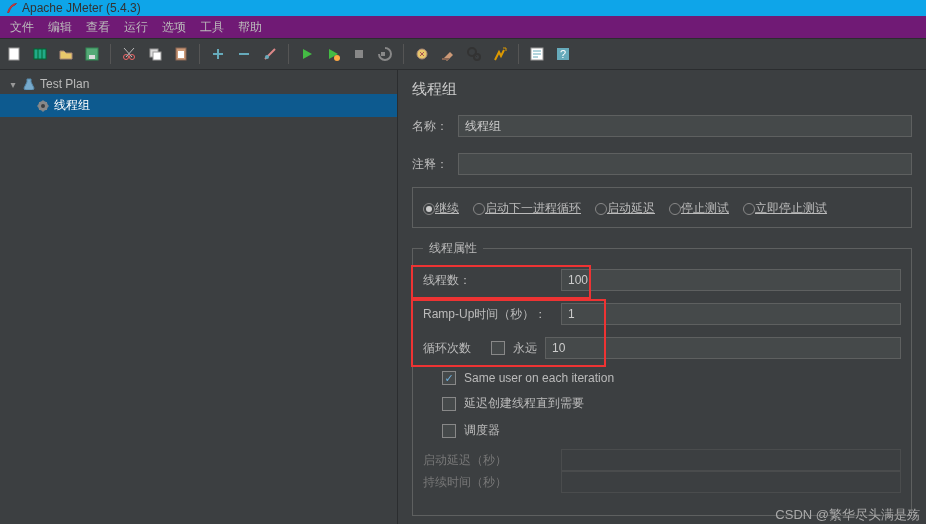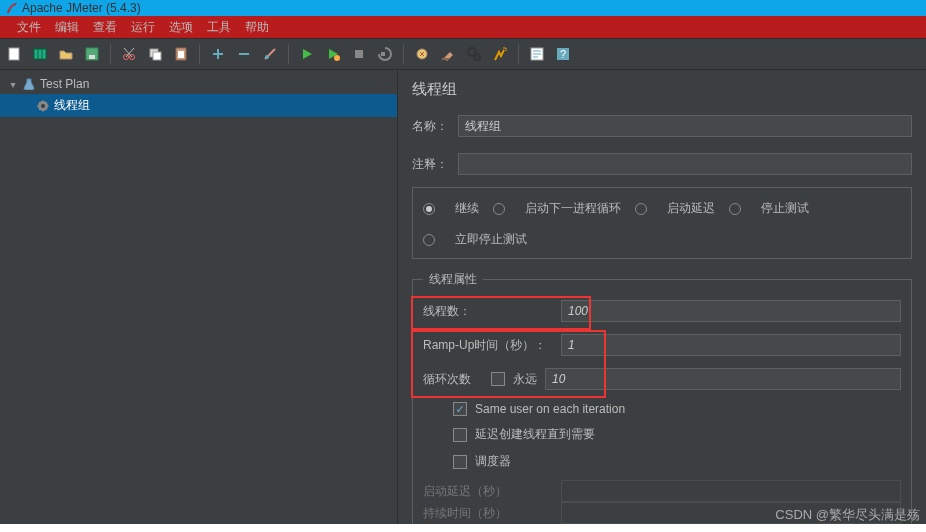--- a/index.html
+++ b/index.html
@@ -1,46 +1,46 @@
 <!DOCTYPE html>
 <html><head>
 <meta charset="utf-8">
 <style>
 * { box-sizing: border-box; margin: 0; padding: 0; font-family: "Microsoft YaHei", Arial, sans-serif; }
 body { background: #fff; width: 926px; height: 532px; overflow: hidden; position: relative; }
 .titlebar { height: 16px; background: #0ea5e9; display: flex; align-items: center; padding: 0 6px; font-size: 12px; color: #333; }
 .titlebar .feather { width: 12px; height: 12px; margin-right: 4px; }
-.menubar { height: 22px; background: #b91c1c; display: flex; align-items: center; padding: 0 11px; gap: 2px; }
+.menubar { height: 22px; background: #701a75; display: flex; align-items: center; padding: 0 4px; gap: 2px; }
 .menubar span { color: #bbb; font-size: 12px; padding: 2px 6px; cursor: pointer; }
 .toolbar { height: 32px; background: #3c3f41; display: flex; align-items: center; padding: 0 4px; gap: 6px; border-top: 1px solid #2b2d2f; border-bottom: 1px solid #2b2d2f; }
 .toolbar .tb { width: 20px; height: 20px; display: flex; align-items: center; justify-content: center; cursor: pointer; }
 .toolbar .sep { width: 1px; height: 20px; background: #555; margin: 0 2px; }
 .main { display: flex; height: calc(532px - 24px - 22px - 32px); background: #3c3f41; }
 .tree { width: 398px; background: #3c3f41; border-right: 1px solid #2b2d2f; padding-top: 4px; }
 .tree-row { display: flex; align-items: center; padding: 3px 8px; font-size: 12px; color: #bbb; cursor: pointer; }
 .tree-row.sel { background: #0d5a8f; color: #fff; }
 .tree-row .arrow { width: 10px; text-align: center; color: #999; font-size: 10px; }
 .tree-row .icon { width: 14px; height: 14px; margin: 0 4px; display: flex; align-items: center; justify-content: center; }
 .panel { flex: 1; background: #3c3f41; padding: 10px 14px 0 14px; color: #bbb; font-size: 12px; overflow: hidden; }
 .panel h2 { font-size: 15px; font-weight: normal; color: #ccc; margin-bottom: 14px; }
 .row { display: flex; align-items: center; margin-bottom: 12px; gap: 6px; margin-top: 16px; }
 .row label { min-width: 40px; }
 .row input[type=text] { flex: 1; background: #45494a; border: 1px solid #5e6060; color: #ccc; padding: 3px 6px; font-size: 12px; height: 22px; }
 fieldset { border: 1px solid #5e6060; padding: 12px 10px 10px 10px; margin-bottom: 12px; position: relative; }
 fieldset legend { padding: 0 6px; font-size: 12px; color: #bbb; }
 .radios { display: flex; gap: 14px; align-items: center; flex-wrap: wrap; }
-.radio { display: flex; align-items: center; gap: 20px; cursor: pointer; }
+.radio { display: flex; align-items: center; gap: 0; cursor: pointer; text-decoration: underline; }
 .radio .dot { width: 12px; height: 12px; border: 1px solid #888; border-radius: 50%; display: flex; align-items: center; justify-content: center; }
 .radio.sel .dot::after { content: ''; width: 6px; height: 6px; background: #ccc; border-radius: 50%; }
 .props .prow { display: flex; align-items: center; margin-bottom: 12px; gap: 8px; }
 .props .prow label { width: 130px; }
-.props .prow input[type=text] { flex:1; background: #45494a; border: 1px solid #5e6060; color: #ccc; padding: 5px 6px; font-size: 12px; height: 22px; font-style: italic; }
+.props .prow input[type=text] { flex:1; background: #45494a; border: 1px solid #5e6060; color: #ccc; padding: 5px 6px; font-size: 12px; height: 22px; }
 .cb { width: 14px; height: 14px; border: 1px solid #888; background: #45494a; display: flex; align-items: center; justify-content: center; cursor: pointer; }
 .cb.checked::after { content: '✓'; color: #6fb0dd; font-size: 11px; line-height: 1; }
-.ck-row { display: flex; align-items: center; gap: 8px; margin-bottom: 10px; margin-left: 30px; }
+.ck-row { display: flex; align-items: center; gap: 8px; margin-bottom: 10px; margin-left: 19px; }
 .dim { color: #777; }
 .redbox1 { position: absolute; border: 2px solid #e33; pointer-events: none; }
 .watermark { position: absolute; right: 6px; bottom: 8px; color: #aaa; font-size: 13px; }
 </style>
 </head>
 <body>
 
 <div class="titlebar">
   <svg class="feather" viewBox="0 0 16 16">
       <path d="M2 14 Q6 2 14 2 L12 4 Q6 6 4 14 Z" fill="#d44" stroke="#a22"></path>

